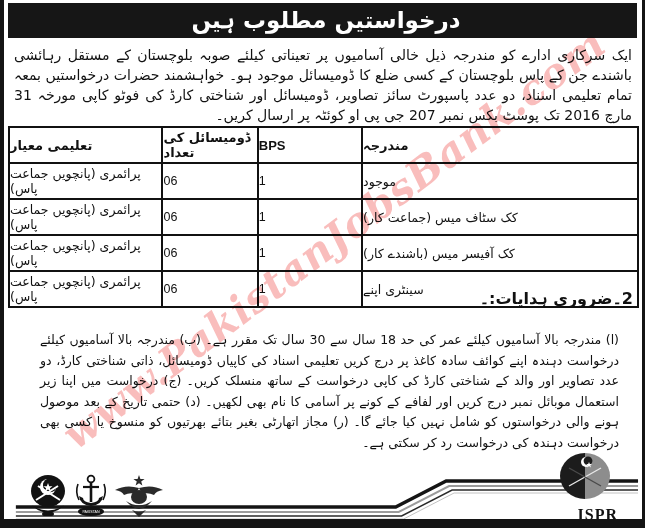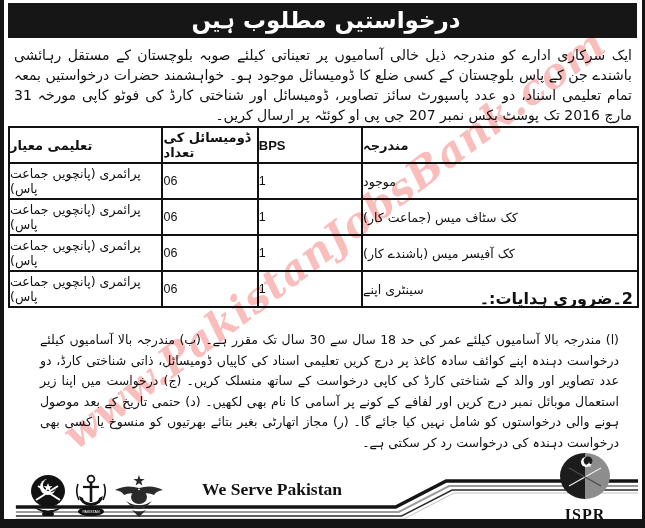--- a/index.html
+++ b/index.html
@@ -56,21 +56,21 @@
   .crest-navy{left:70px;top:24px;}
   .crest-paf{left:108px;top:24px;}
   .slogan{
     position:absolute;left:198px;top:29px;direction:ltr;
     font-family:"Liberation Serif",serif;font-weight:bold;font-size:17.5px;color:#111;
     white-space:nowrap;
   }
   .ispr{position:absolute;left:548px;top:0px;width:66px;text-align:center;direction:ltr;}
   .ispr-label{
     display:block;font-family:"Liberation Serif",serif;font-weight:bold;
-    font-size:16px;line-height:15px;color:#111;letter-spacing:1px;margin-top:1px;
+    font-size:16px;line-height:15px;color:#111;letter-spacing:1px;margin-top:1px;text-align:right;
   }
   .ispr-site{
     display:block;font-family:"Liberation Serif",serif;font-size:8.5px;line-height:9px;color:#222;
   }
   .bottom-bar{position:absolute;left:0;right:0;bottom:0;height:9px;background:#141414;}
 </style>
 </head>
 <body>
 
 <div class="page">
@@ -156,21 +156,20 @@
 
     <svg class="crest crest-paf" width="54" height="44" viewBox="0 0 54 44">
       <polygon points="27,1 28.4,5 32.6,5 29.2,7.6 30.4,11.6 27,9.2 23.6,11.6 24.8,7.6 21.4,5 25.6,5" fill="#2a2a2a"></polygon>
       <path d="M27,14 Q14,10 3,16 Q10,17 12,21 Q18,18 24,20 Z" fill="#2a2a2a"></path>
       <path d="M27,14 Q40,10 51,16 Q44,17 42,21 Q36,18 30,20 Z" fill="#2a2a2a"></path>
       <ellipse cx="27" cy="23" rx="8" ry="7" fill="#2a2a2a"></ellipse>
       <path d="M14,27 Q20,34 27,35 Q34,34 40,27 Q34,31 27,31.5 Q20,31 14,27 Z" fill="#2a2a2a"></path>
       <path d="M20,36 L27,43 L34,36 Q27,39 20,36 Z" fill="#2a2a2a"></path>
     </svg>
 
-    <span class="slogan">We Serve Pakistan</span>
 
     <div class="ispr">
       <svg width="60" height="52" viewBox="0 0 60 52">
         <path d="M30,3 A25,23 0 0 0 30,49 Z" fill="#1c1c1c"></path>
         <path d="M30,3 A25,23 0 0 1 30,49 Z" fill="#8d8d8d"></path>
         <circle cx="31" cy="12" r="5" fill="#fff"></circle>
         <circle cx="33" cy="10.8" r="4.4" fill="#1c1c1c"></circle>
         <polygon points="34,12 34.8,14 37,14 35.3,15.3 35.9,17.4 34,16.1 32.1,17.4 32.7,15.3 31,14 33.2,14" fill="#fff"></polygon>
         <line x1="14" y1="36" x2="46" y2="18" stroke="#e8e8e8" stroke-width="1.4"></line>
         <line x1="46" y1="36" x2="14" y2="18" stroke="#4a4a4a" stroke-width="1.4"></line>

